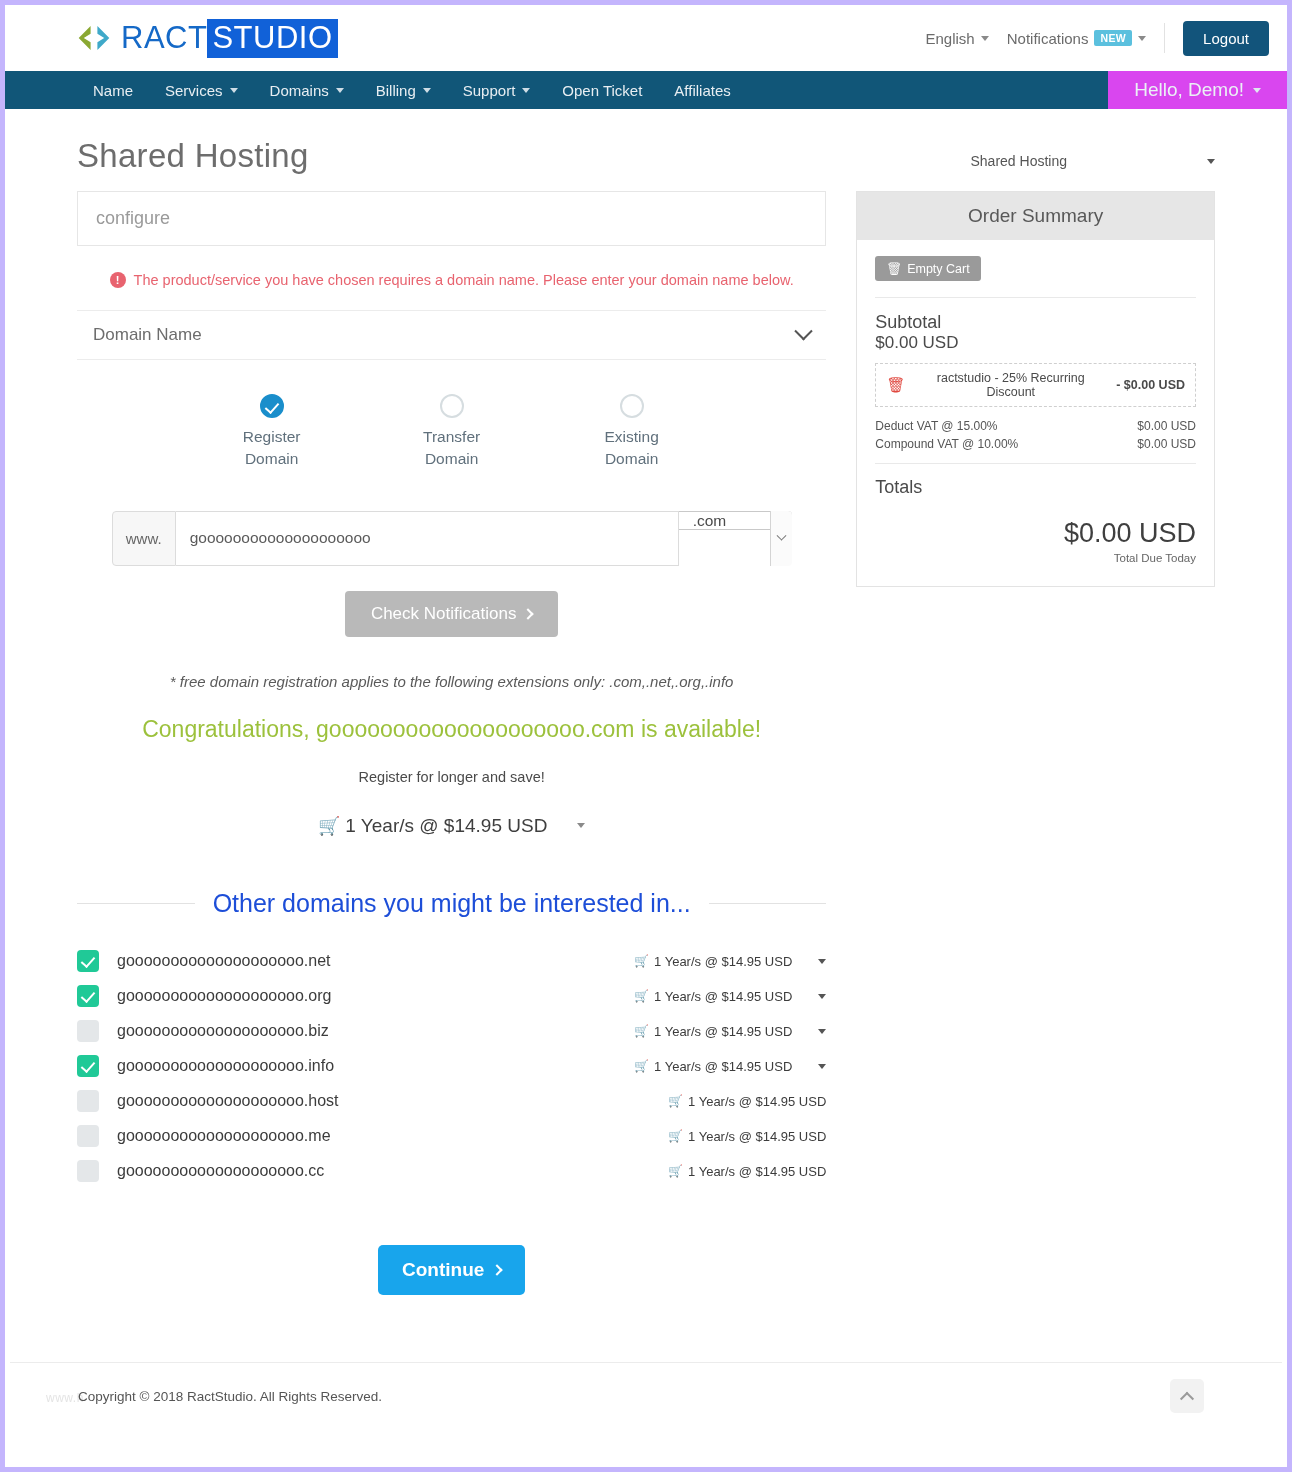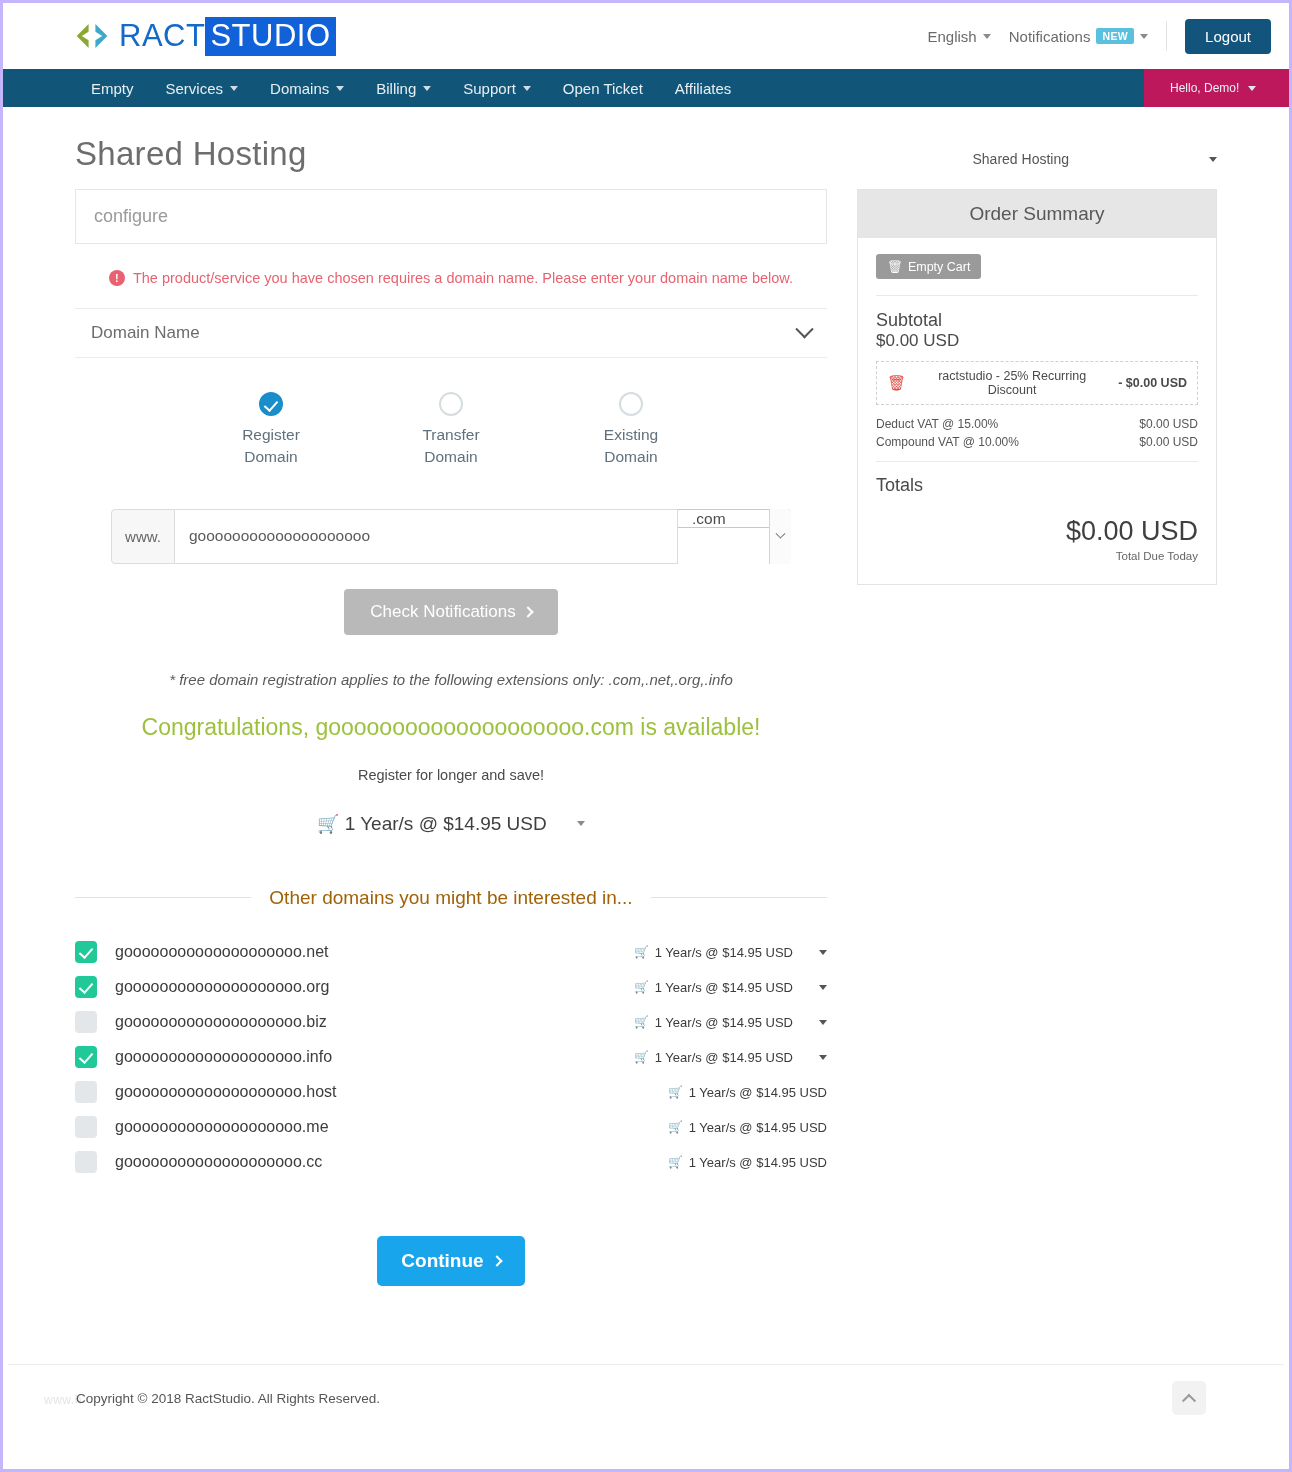--- a/index.html
+++ b/index.html
@@ -9,21 +9,21 @@
     height: 1472px;
     background: #fdfdfd;
     font-family: "Liberation Sans", sans-serif;
     color: #4a4a4a;
     overflow: hidden;
   }
   .page-frame {
     position: absolute;
     left: 0; top: 0;
     width: 1292px; height: 1472px;
-    border: 3px solid #c4b5fd;
+    border: 5px solid #c4b5fd;
     background: #ffffff;
     overflow: hidden;
   }
 
   
   .topbar {
     height: 66px;
     background: #ffffff;
     display: flex;
     align-items: center;
@@ -107,23 +107,23 @@
     display: flex;
     align-items: center;
     gap: 7px;
     padding: 0 16px;
     cursor: pointer;
     white-space: nowrap;
   }
   .nav-item .caret-dn { border-top-color: #cfdde6; }
   .nav-right {
     margin-left: auto;
-    background: #be185d;
+    background: #d946ef;
     color: #eaf1f5;
-    font-size: 12px;
+    font-size: 19px;
     display: flex;
     align-items: center;
     gap: 9px;
     padding: 0 26px;
     cursor: pointer;
     min-width: 145px;
   }
   .nav-right .caret-dn { border-top-color: #dfe9ef; }
 
   
@@ -372,22 +372,22 @@
 
   
   .other-head {
     display: flex;
     align-items: center;
     gap: 18px;
     margin-top: 52px;
   }
   .other-head .rule { flex: 1; height: 1px; background: #e2e2e2; }
   .other-head .txt {
-    font-size: 19px;
-    color: #a16207;
+    font-size: 25px;
+    color: #1d4ed8;
     white-space: nowrap;
   }
   .dom-list { margin-top: 26px; }
   .dom-row {
     display: flex;
     align-items: center;
     height: 35px;
     margin-bottom: 0;
   }
   .dom-cb {
@@ -588,21 +588,21 @@
         <span class="badge-new">NEW</span>
         <i class="caret-dn"></i>
       </span>
       <span class="vsep"></span>
       <button class="logout-btn">Logout</button>
     </div>
   </div>
 
   <div class="navbar">
     <div class="nav-item">
-      <span>Empty</span>
+      <span>Name</span>
     </div>
     <div class="nav-item">
       <span>Services</span>
       <i class="caret-dn"></i>
     </div>
     <div class="nav-item">
       <span>Domains</span>
       <i class="caret-dn"></i>
     </div>
     <div class="nav-item">

